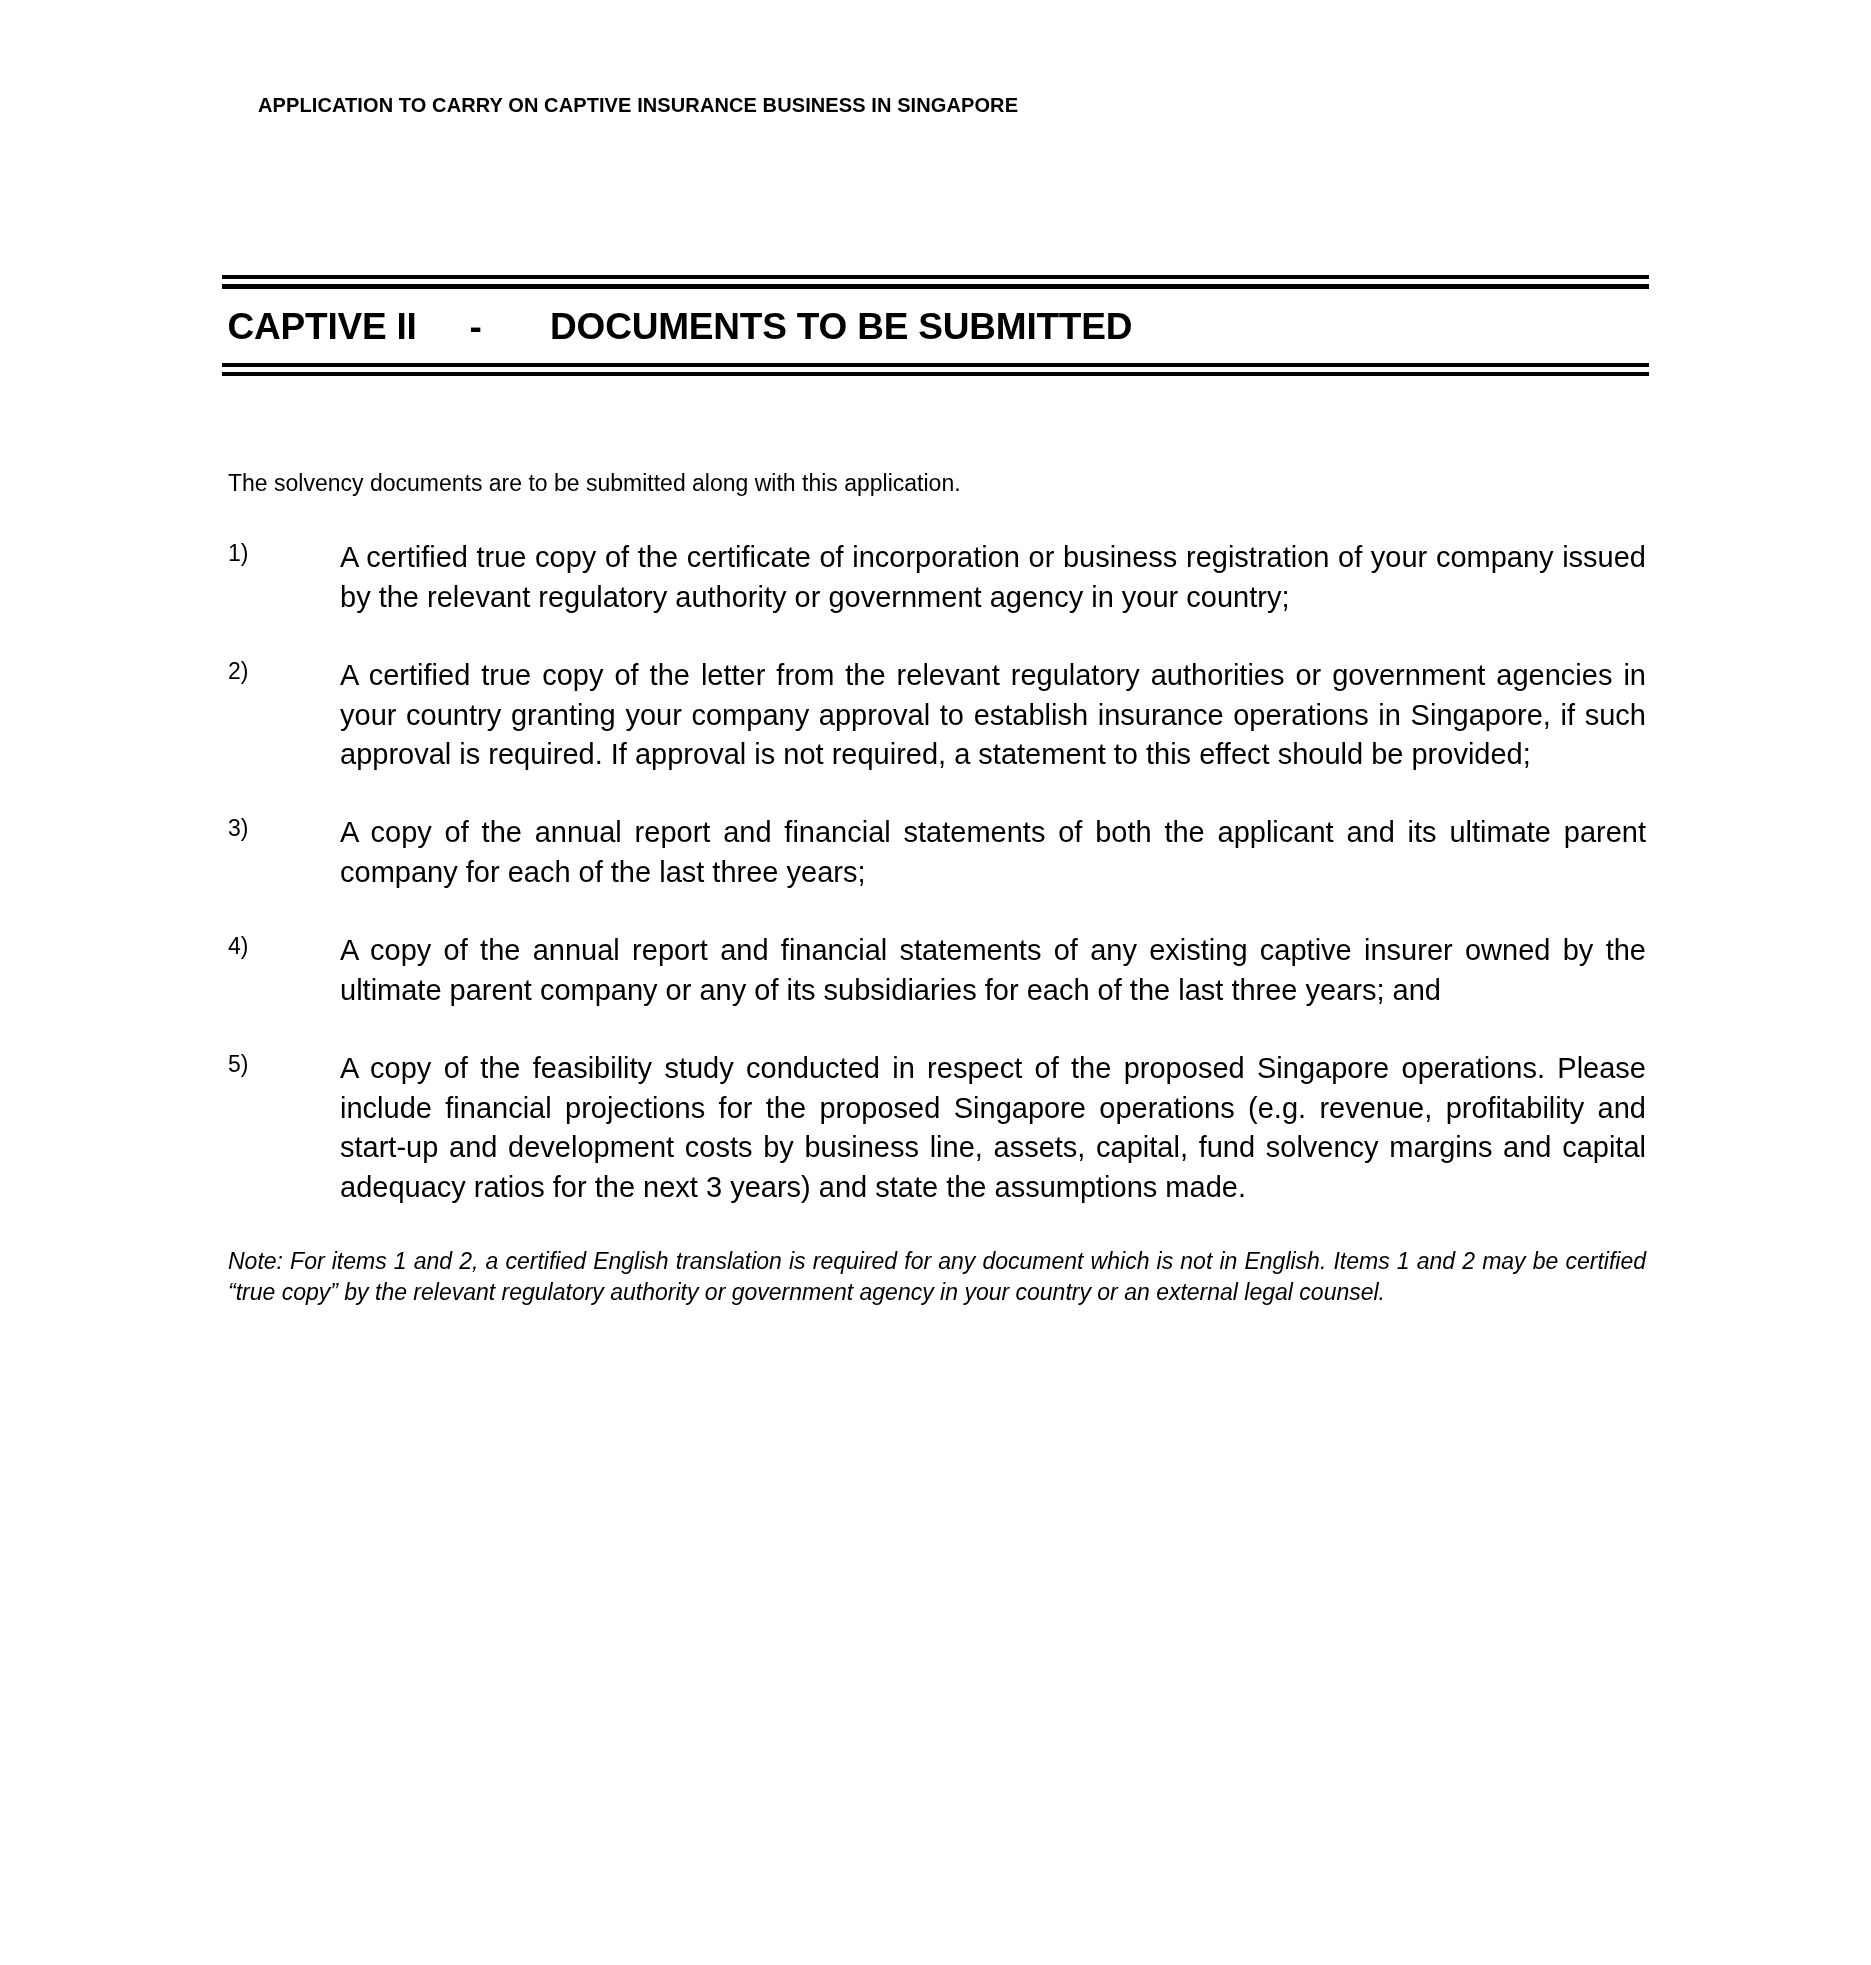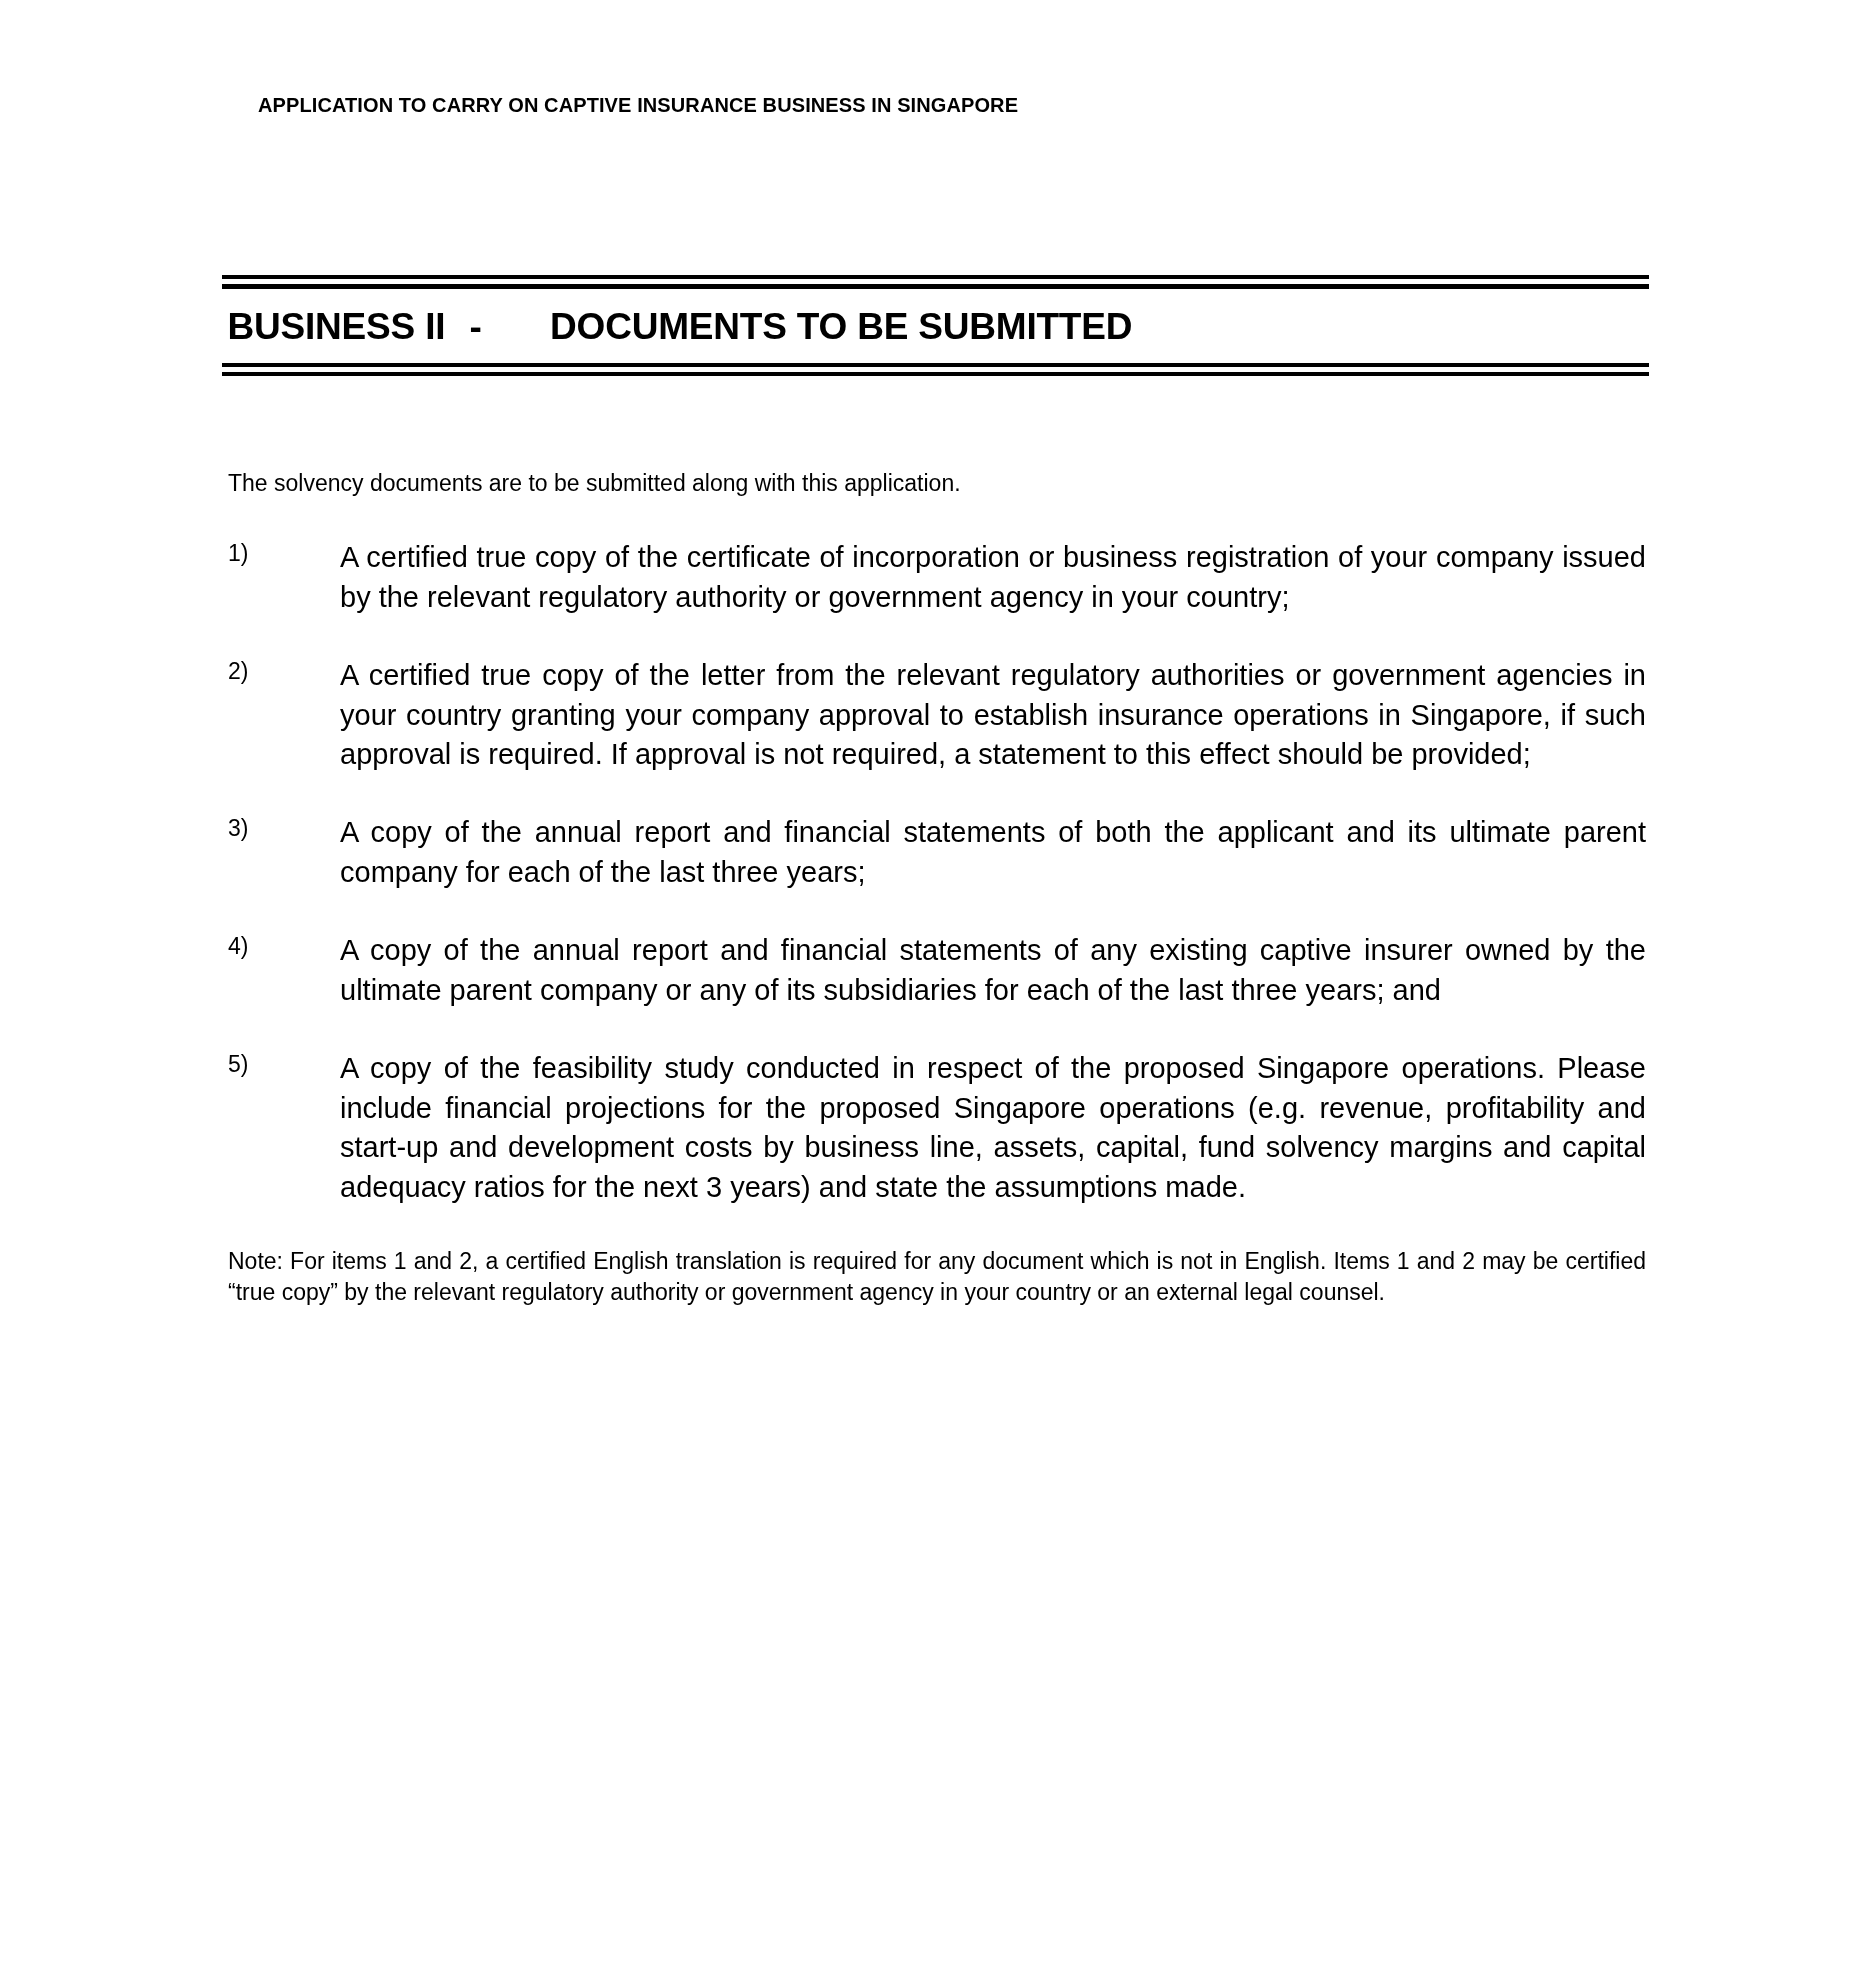--- a/index.html
+++ b/index.html
@@ -105,41 +105,42 @@
     font-size: 29px;
     line-height: 1.36;
     text-align: justify;
     text-justify: inter-word;
     hyphens: none;
   }
 
   .note {
     font-size: 23px;
     line-height: 1.36;
+    font-style: italic;
     text-align: justify;
     text-justify: inter-word;
     margin: 7px 0 0 0;
   }
 </style>
 </head>
 <body>
 
 <div class="page">
 
   <div class="running-header">APPLICATION TO CARRY ON CAPTIVE INSURANCE BUSINESS IN SINGAPORE</div>
 
   <div class="section-block">
 
     <div class="rule-pair">
       <div class="rule"></div>
       <div class="rule-gap"></div>
       <div class="rule"></div>
     </div>
 
-    <div class="section-title">BUSINESS II	-	DOCUMENTS TO BE SUBMITTED</div>
+    <div class="section-title">CAPTIVE II	-	DOCUMENTS TO BE SUBMITTED</div>
 
     <div class="rule-pair">
       <div class="rule"></div>
       <div class="rule-gap"></div>
       <div class="rule"></div>
     </div>
 
   </div>
 
   <div class="body-area">

